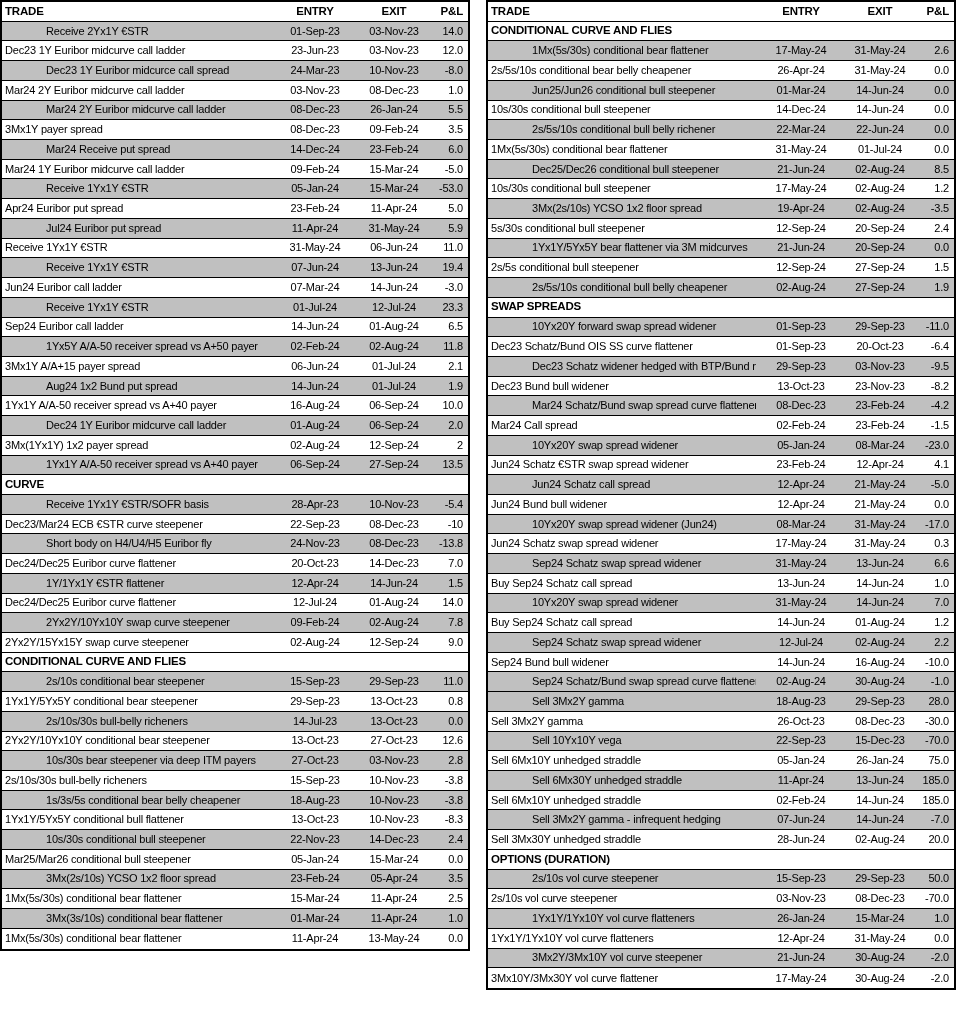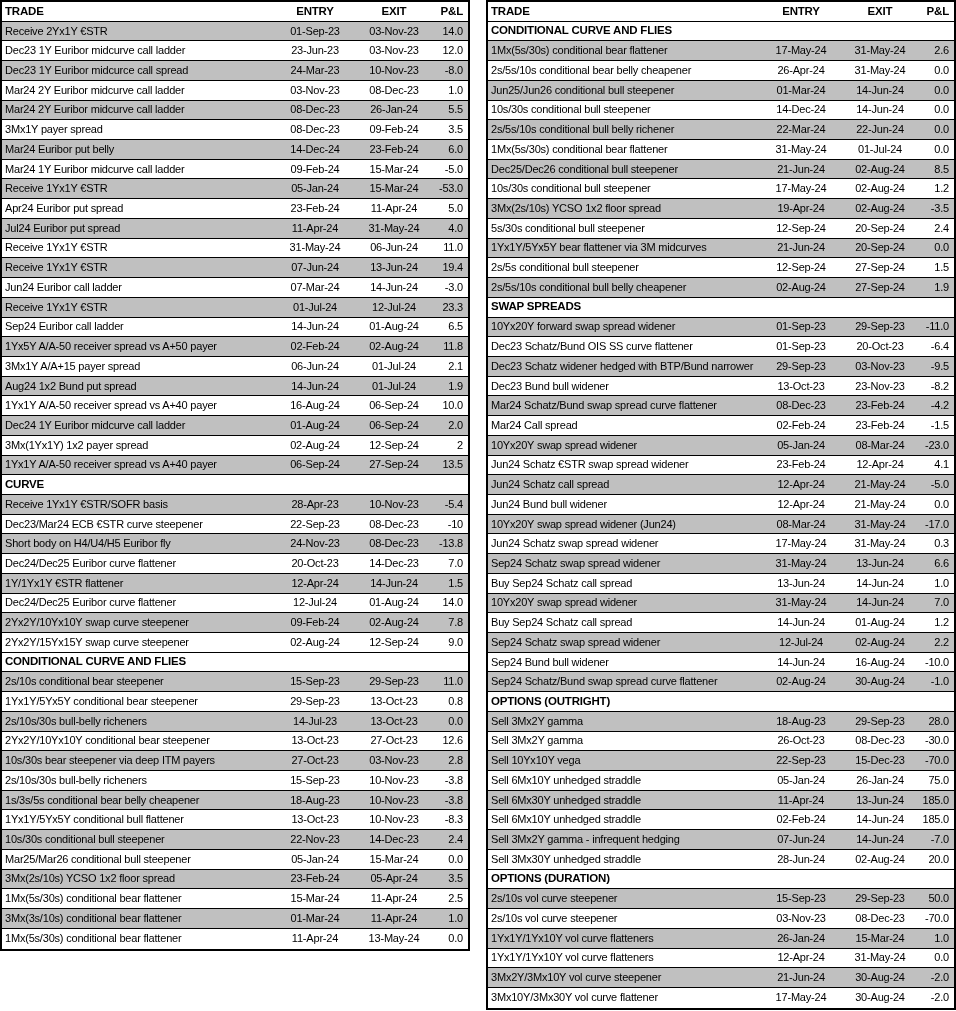--- a/index.html
+++ b/index.html
@@ -30,21 +30,21 @@
     align-items: center;
     height: 19.72px;
     box-sizing: border-box;
     border-bottom: 1px solid var(--border, #000);
     font-size: 11px;
     letter-spacing: -0.2px;
     line-height: 1;
     background: #ffffff;
   }
   .row:last-child { border-bottom: none; }
-  .row.shade { background: var(--shade, #c0c0c0); }
+  .row.shade { background: var(--shade, #c0c0c0); padding-left: 41px; }
   .row.hdr .cell, .row.sec .cell { font-weight: bold; font-size: 11.5px; }
   .cell {
     overflow: hidden;
     white-space: nowrap;
   }
   .c-trade { flex: 1 1 auto; padding-left: 3px; }
   .c-entry { width: 90px; flex: 0 0 auto; text-align: center; }
   .c-exit  { width: 68px; flex: 0 0 auto; text-align: center; }
   .c-pnl   { width: 40px; flex: 0 0 auto; text-align: right; padding-right: 5px; box-sizing: border-box; }
   .c-sec   { flex: 1 1 auto; padding-left: 3px; }
@@ -90,21 +90,21 @@
         <div class="cell c-exit">26-Jan-24</div>
         <div class="cell c-pnl">5.5</div>
       </div>
       <div class="row data">
         <div class="cell c-trade">3Mx1Y payer spread</div>
         <div class="cell c-entry">08-Dec-23</div>
         <div class="cell c-exit">09-Feb-24</div>
         <div class="cell c-pnl">3.5</div>
       </div>
       <div class="row data shade">
-        <div class="cell c-trade">Mar24 Euribor put belly</div>
+        <div class="cell c-trade">Mar24 Receive put spread</div>
         <div class="cell c-entry">14-Dec-24</div>
         <div class="cell c-exit">23-Feb-24</div>
         <div class="cell c-pnl">6.0</div>
       </div>
       <div class="row data">
         <div class="cell c-trade">Mar24 1Y Euribor midcurve call ladder</div>
         <div class="cell c-entry">09-Feb-24</div>
         <div class="cell c-exit">15-Mar-24</div>
         <div class="cell c-pnl">-5.0</div>
       </div>
@@ -117,21 +117,21 @@
       <div class="row data">
         <div class="cell c-trade">Apr24 Euribor put spread</div>
         <div class="cell c-entry">23-Feb-24</div>
         <div class="cell c-exit">11-Apr-24</div>
         <div class="cell c-pnl">5.0</div>
       </div>
       <div class="row data shade">
         <div class="cell c-trade">Jul24 Euribor put spread</div>
         <div class="cell c-entry">11-Apr-24</div>
         <div class="cell c-exit">31-May-24</div>
-        <div class="cell c-pnl">4.0</div>
+        <div class="cell c-pnl">5.9</div>
       </div>
       <div class="row data">
         <div class="cell c-trade">Receive 1Yx1Y €STR</div>
         <div class="cell c-entry">31-May-24</div>
         <div class="cell c-exit">06-Jun-24</div>
         <div class="cell c-pnl">11.0</div>
       </div>
       <div class="row data shade">
         <div class="cell c-trade">Receive 1Yx1Y €STR</div>
         <div class="cell c-entry">07-Jun-24</div>
@@ -535,23 +535,20 @@
         <div class="cell c-entry">14-Jun-24</div>
         <div class="cell c-exit">16-Aug-24</div>
         <div class="cell c-pnl">-10.0</div>
       </div>
       <div class="row data shade">
         <div class="cell c-trade">Sep24 Schatz/Bund swap spread curve flattener</div>
         <div class="cell c-entry">02-Aug-24</div>
         <div class="cell c-exit">30-Aug-24</div>
         <div class="cell c-pnl">-1.0</div>
       </div>
-      <div class="row sec">
-        <div class="cell c-sec">OPTIONS (OUTRIGHT)</div>
-      </div>
       <div class="row data shade">
         <div class="cell c-trade">Sell 3Mx2Y gamma</div>
         <div class="cell c-entry">18-Aug-23</div>
         <div class="cell c-exit">29-Sep-23</div>
         <div class="cell c-pnl">28.0</div>
       </div>
       <div class="row data">
         <div class="cell c-trade">Sell 3Mx2Y gamma</div>
         <div class="cell c-entry">26-Oct-23</div>
         <div class="cell c-exit">08-Dec-23</div>

